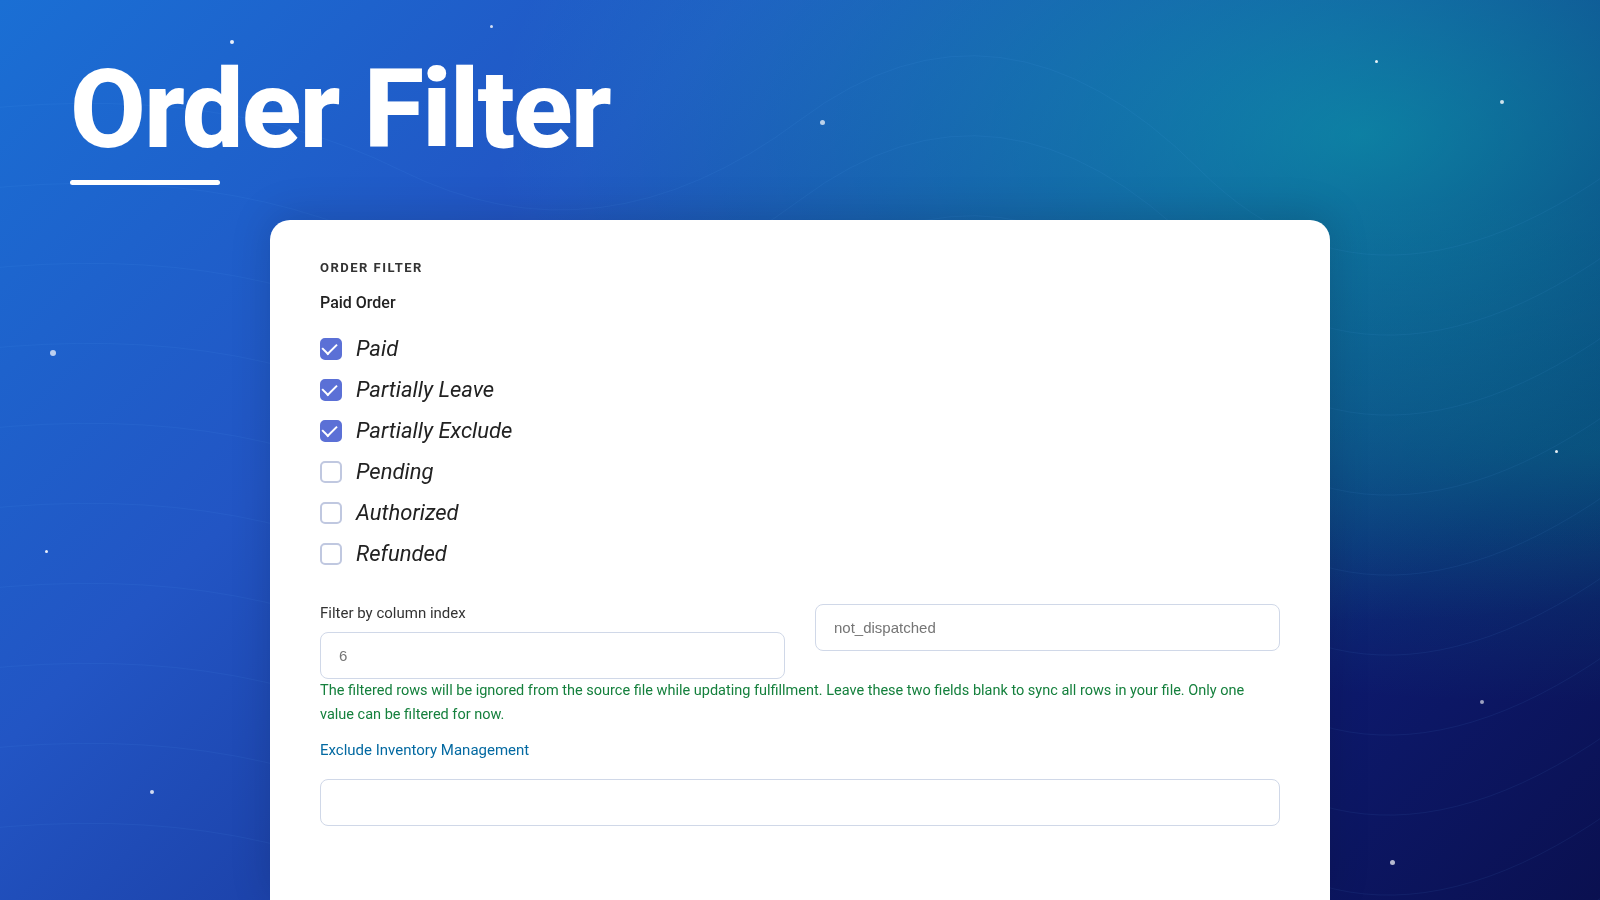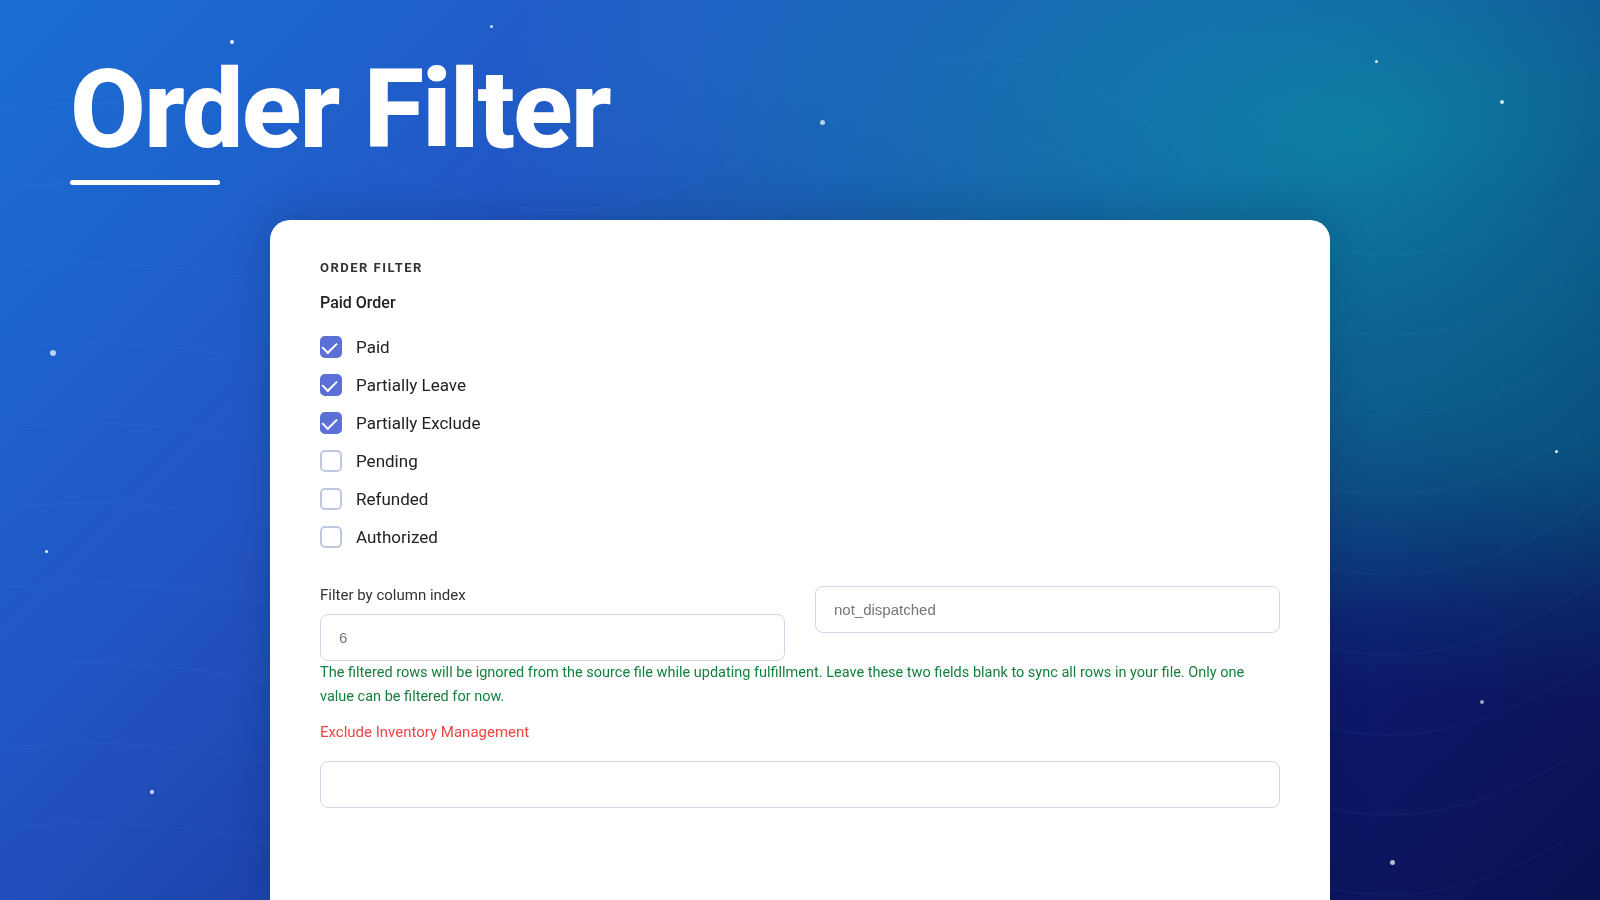--- a/index.html
+++ b/index.html
@@ -141,23 +141,24 @@
       content: '';
       display: block;
       width: 12px;
       height: 7px;
       border-left: 2.5px solid white;
       border-bottom: 2.5px solid white;
       transform: rotate(-45deg) translateY(-2px);
     }
 
     .checkbox-label {
-      font-size: 17px;
+      font-size: 22px;
       color: #222;
       font-weight: 400;
+      font-style: italic;
     }
 
     .fields-row {
       display: flex;
       gap: 30px;
     }
 
     .field-group {
       display: flex;
       flex-direction: column;
@@ -187,21 +188,21 @@
 
     .helper-text {
       font-size: 14.5px;
       color: #15803d;
       line-height: 1.65;
       margin-bottom: 14px;
     }
 
     .exclude-label {
       font-size: 15px;
-      color: #ef4444;
+      color: #0369a1;
       font-weight: 400;
       margin-bottom: 10px;
     }
 
     .exclude-input {
       border: 1.5px solid #d0d8e8;
       border-radius: 8px;
       padding: 14px 18px;
       font-size: 15px;
       color: #999;
@@ -277,26 +278,26 @@
         <span class="checkbox-label">Partially Exclude</span>
       </label>
 
       <label class="checkbox-item">
         <div class="checkbox-box"></div>
         <span class="checkbox-label">Pending</span>
       </label>
 
       <label class="checkbox-item">
         <div class="checkbox-box"></div>
+        <span class="checkbox-label">Authorized</span>
+      </label>
+
+      <label class="checkbox-item">
+        <div class="checkbox-box"></div>
         <span class="checkbox-label">Refunded</span>
-      </label>
-
-      <label class="checkbox-item">
-        <div class="checkbox-box"></div>
-        <span class="checkbox-label">Authorized</span>
       </label>
 
     </div>
 
     <div class="fields-row">
       <div class="field-group half">
         <label class="field-label">Filter by column index</label>
         <input type="text" class="text-input" placeholder="6" style="">
       </div>
       <div class="field-group half">

